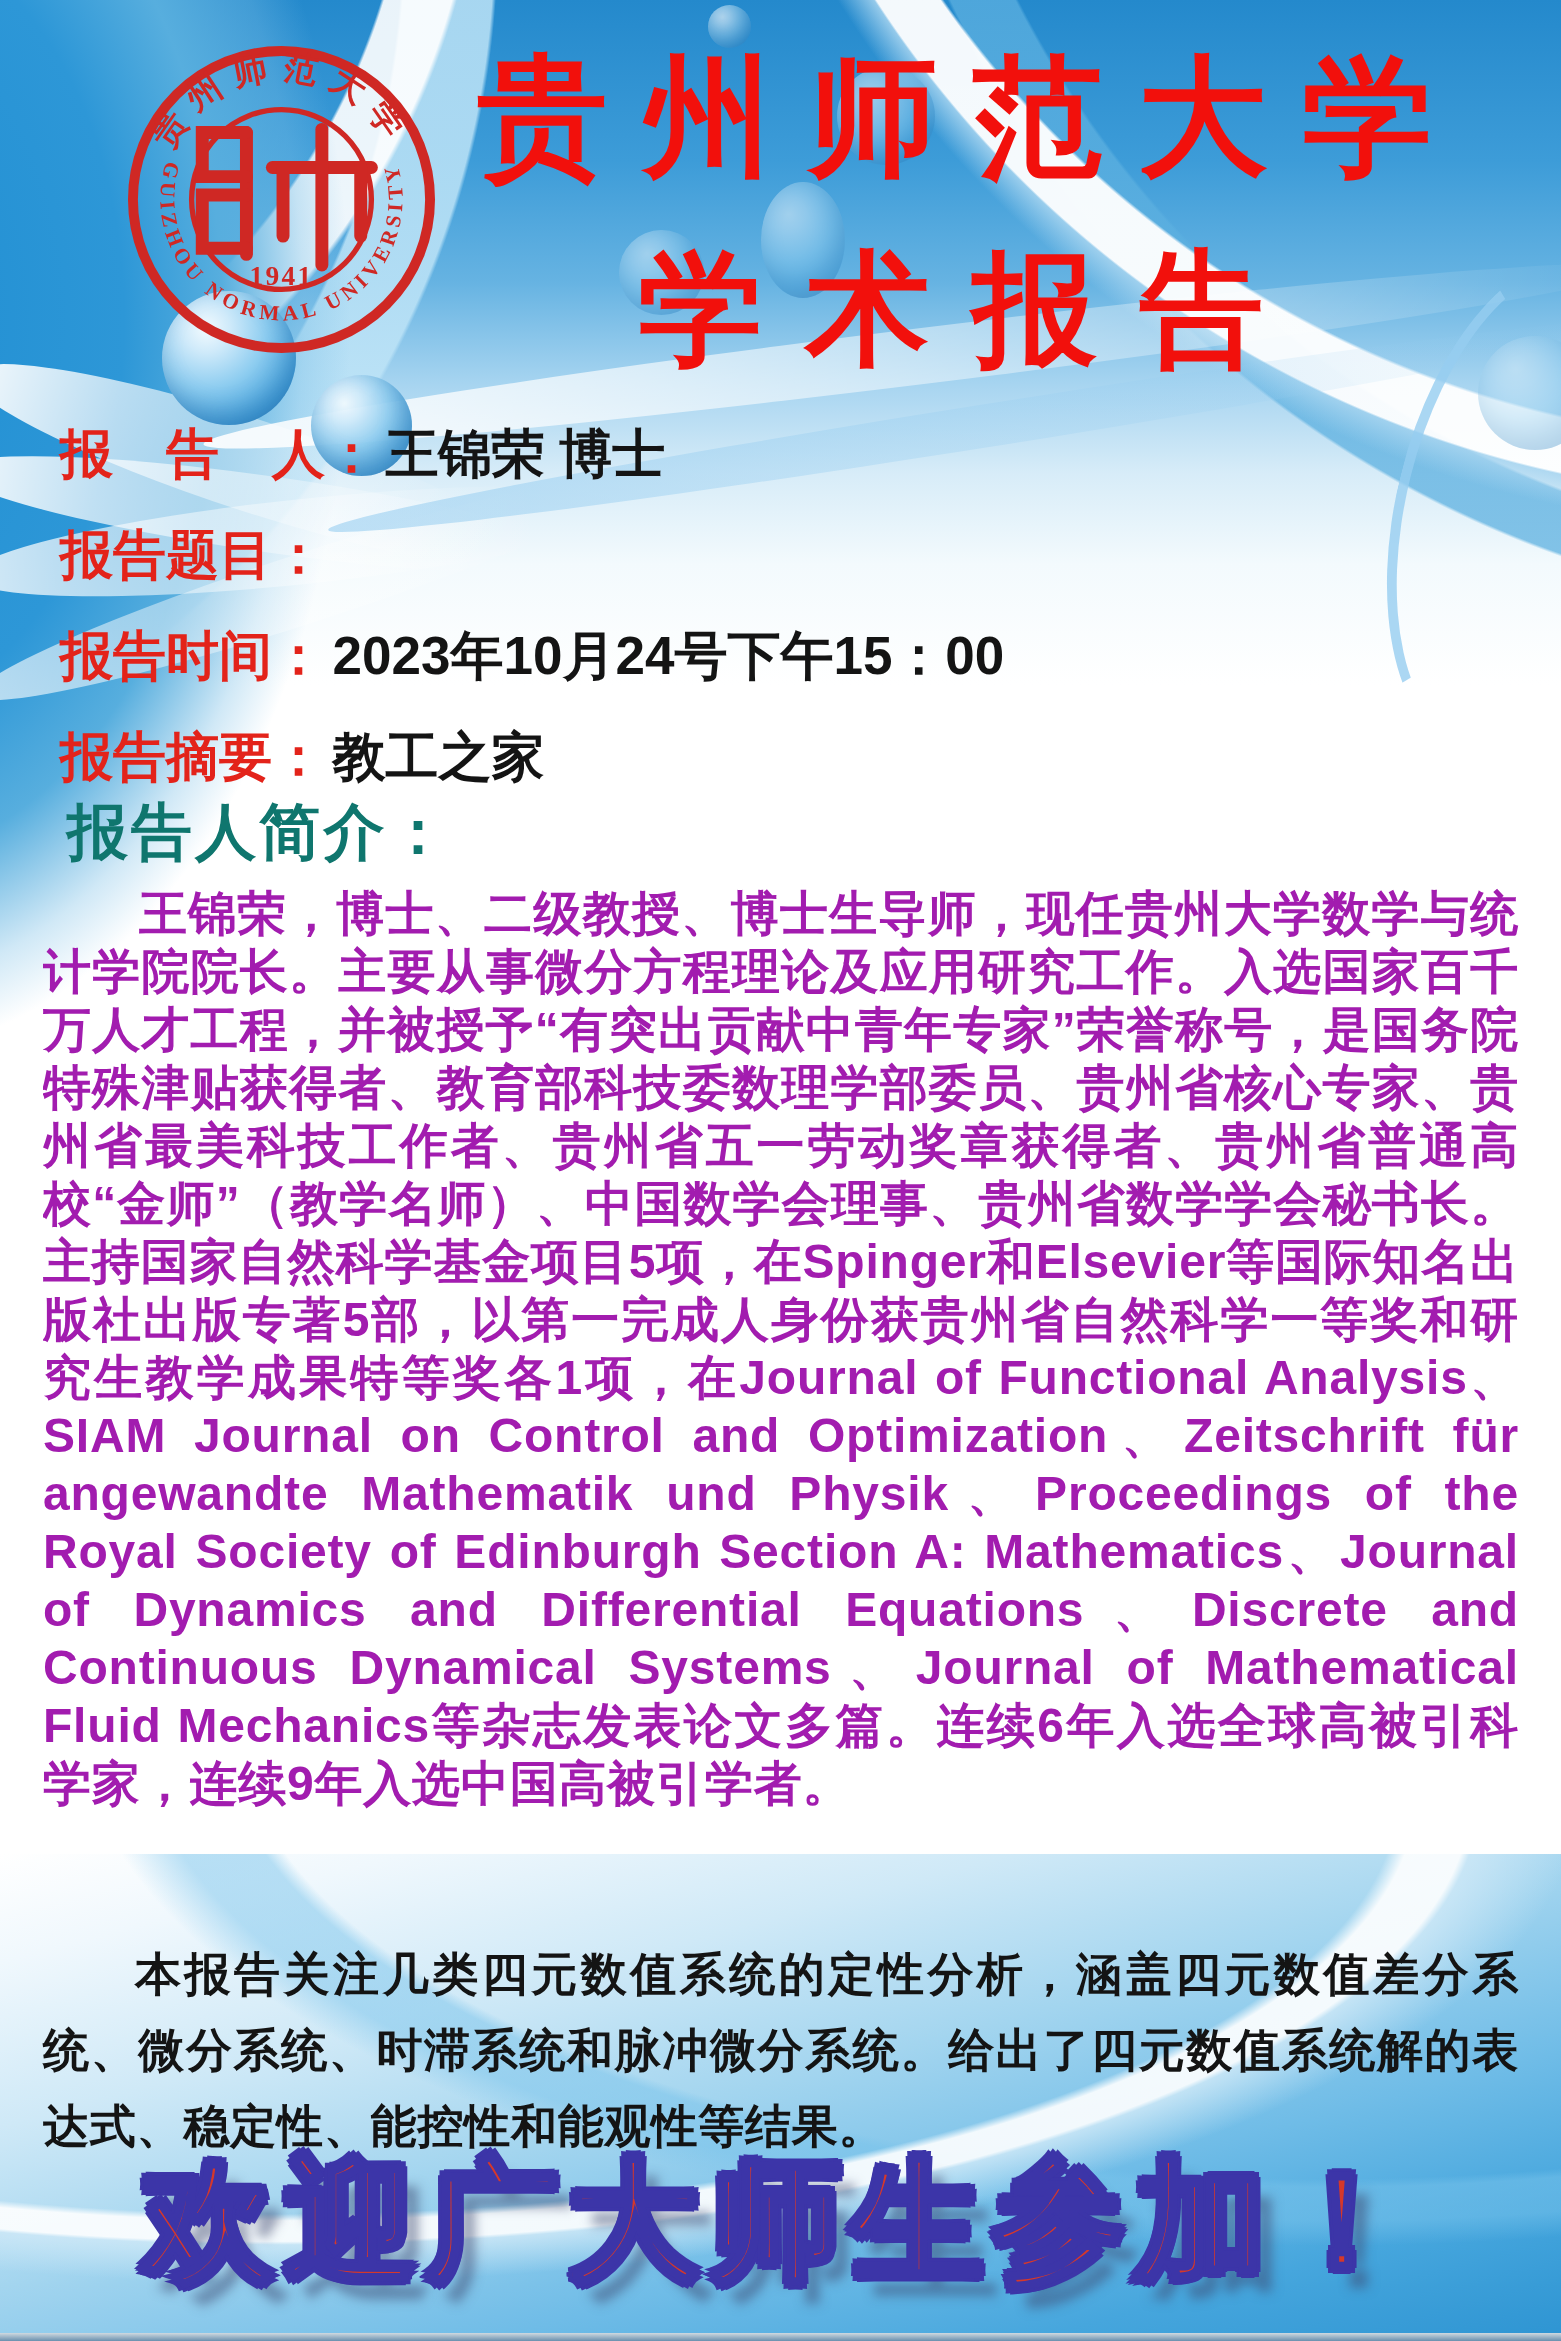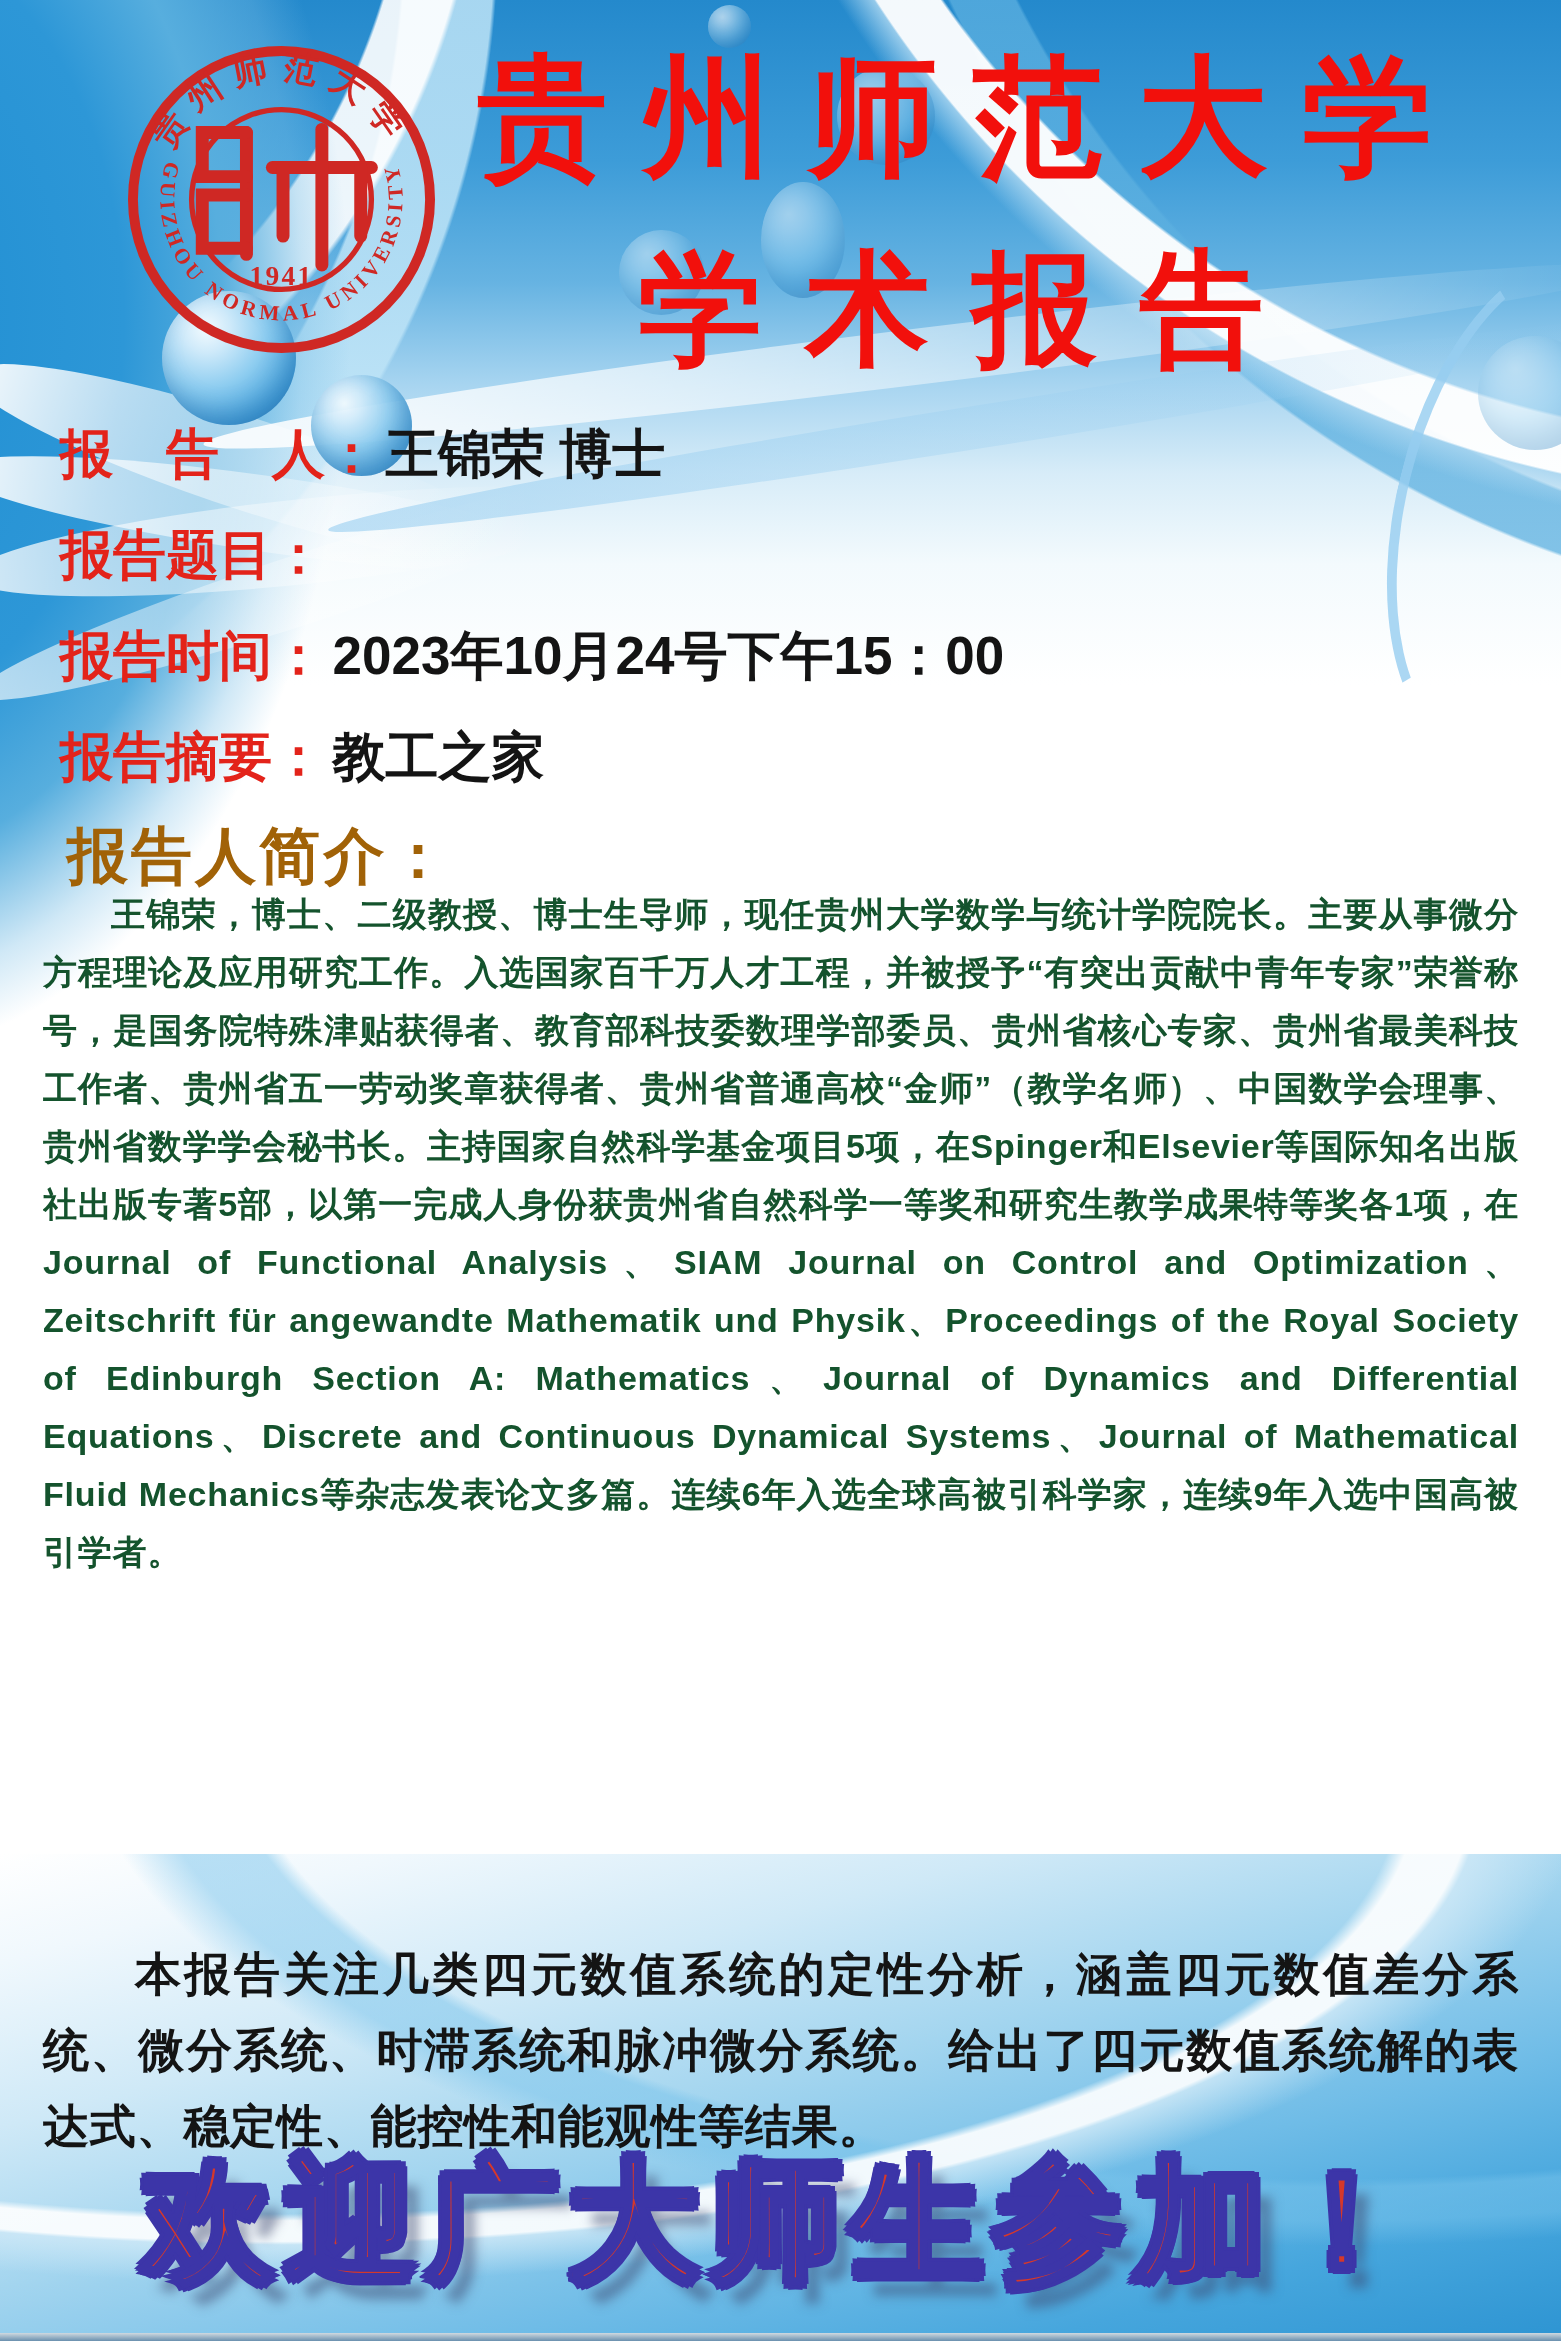--- a/index.html
+++ b/index.html
@@ -64,24 +64,24 @@
   .title{position:absolute;left:412px;top:21.4px;width:1121px;text-align:center;
     color:#f2100c;font-family:"DejaVu Serif",serif;font-weight:bold;}
   .title-line1{font-size:130px;letter-spacing:35px;line-height:192px;white-space:nowrap;}
   .title-line2{font-size:124px;letter-spacing:43px;line-height:191px;white-space:nowrap;}
   
   .info{position:absolute;left:60px;top:418px;width:1449px;}
   .info-row{display:flex;align-items:baseline;font-size:53px;font-weight:bold;line-height:72px;margin-bottom:29px;}
   .info-label{color:#e3231a;white-space:nowrap;}
   .info-value{color:#141414;margin-left:7.6px;white-space:nowrap;}
   
-  .section-heading{position:absolute;left:67px;font-size:61px;font-weight:bold;color:#a16207;letter-spacing:3.1px;margin-top:24px;}
+  .section-heading{position:absolute;left:67px;font-size:61px;font-weight:bold;color:#0f766e;letter-spacing:3.1px;}
   .bio-heading{top:792px;}
   .bio-text{position:absolute;left:43px;top:885px;width:1476px;height:953px;overflow:hidden;
-    margin:0;font-size:34px;line-height:58px;font-weight:bold;color:#14532d;
+    margin:0;font-size:48px;line-height:58px;font-weight:bold;color:#a21caf;
     text-align:justify;text-indent:2em;letter-spacing:0.8px;}
   .abstract-heading{top:1839px;}
   .abstract-text{position:absolute;left:43px;top:1936px;width:1476px;margin:0;
     font-size:46px;line-height:76px;font-weight:bold;color:#141414;
     text-align:justify;text-indent:2em;letter-spacing:0.8px;}
   
   .welcome{position:absolute;left:0;top:2134px;width:100%;text-align:center;white-space:nowrap;
     font-family:"DejaVu Serif",serif;font-weight:bold;font-size:131px;letter-spacing:10.7px;
     color:#d5382b;-webkit-text-stroke:4.6px #3c35a8;
     text-shadow:-4.6px -4.6px 0 #3c35a8,4.6px -4.6px 0 #3c35a8,-4.6px 4.6px 0 #3c35a8,4.6px 4.6px 0 #3c35a8,

